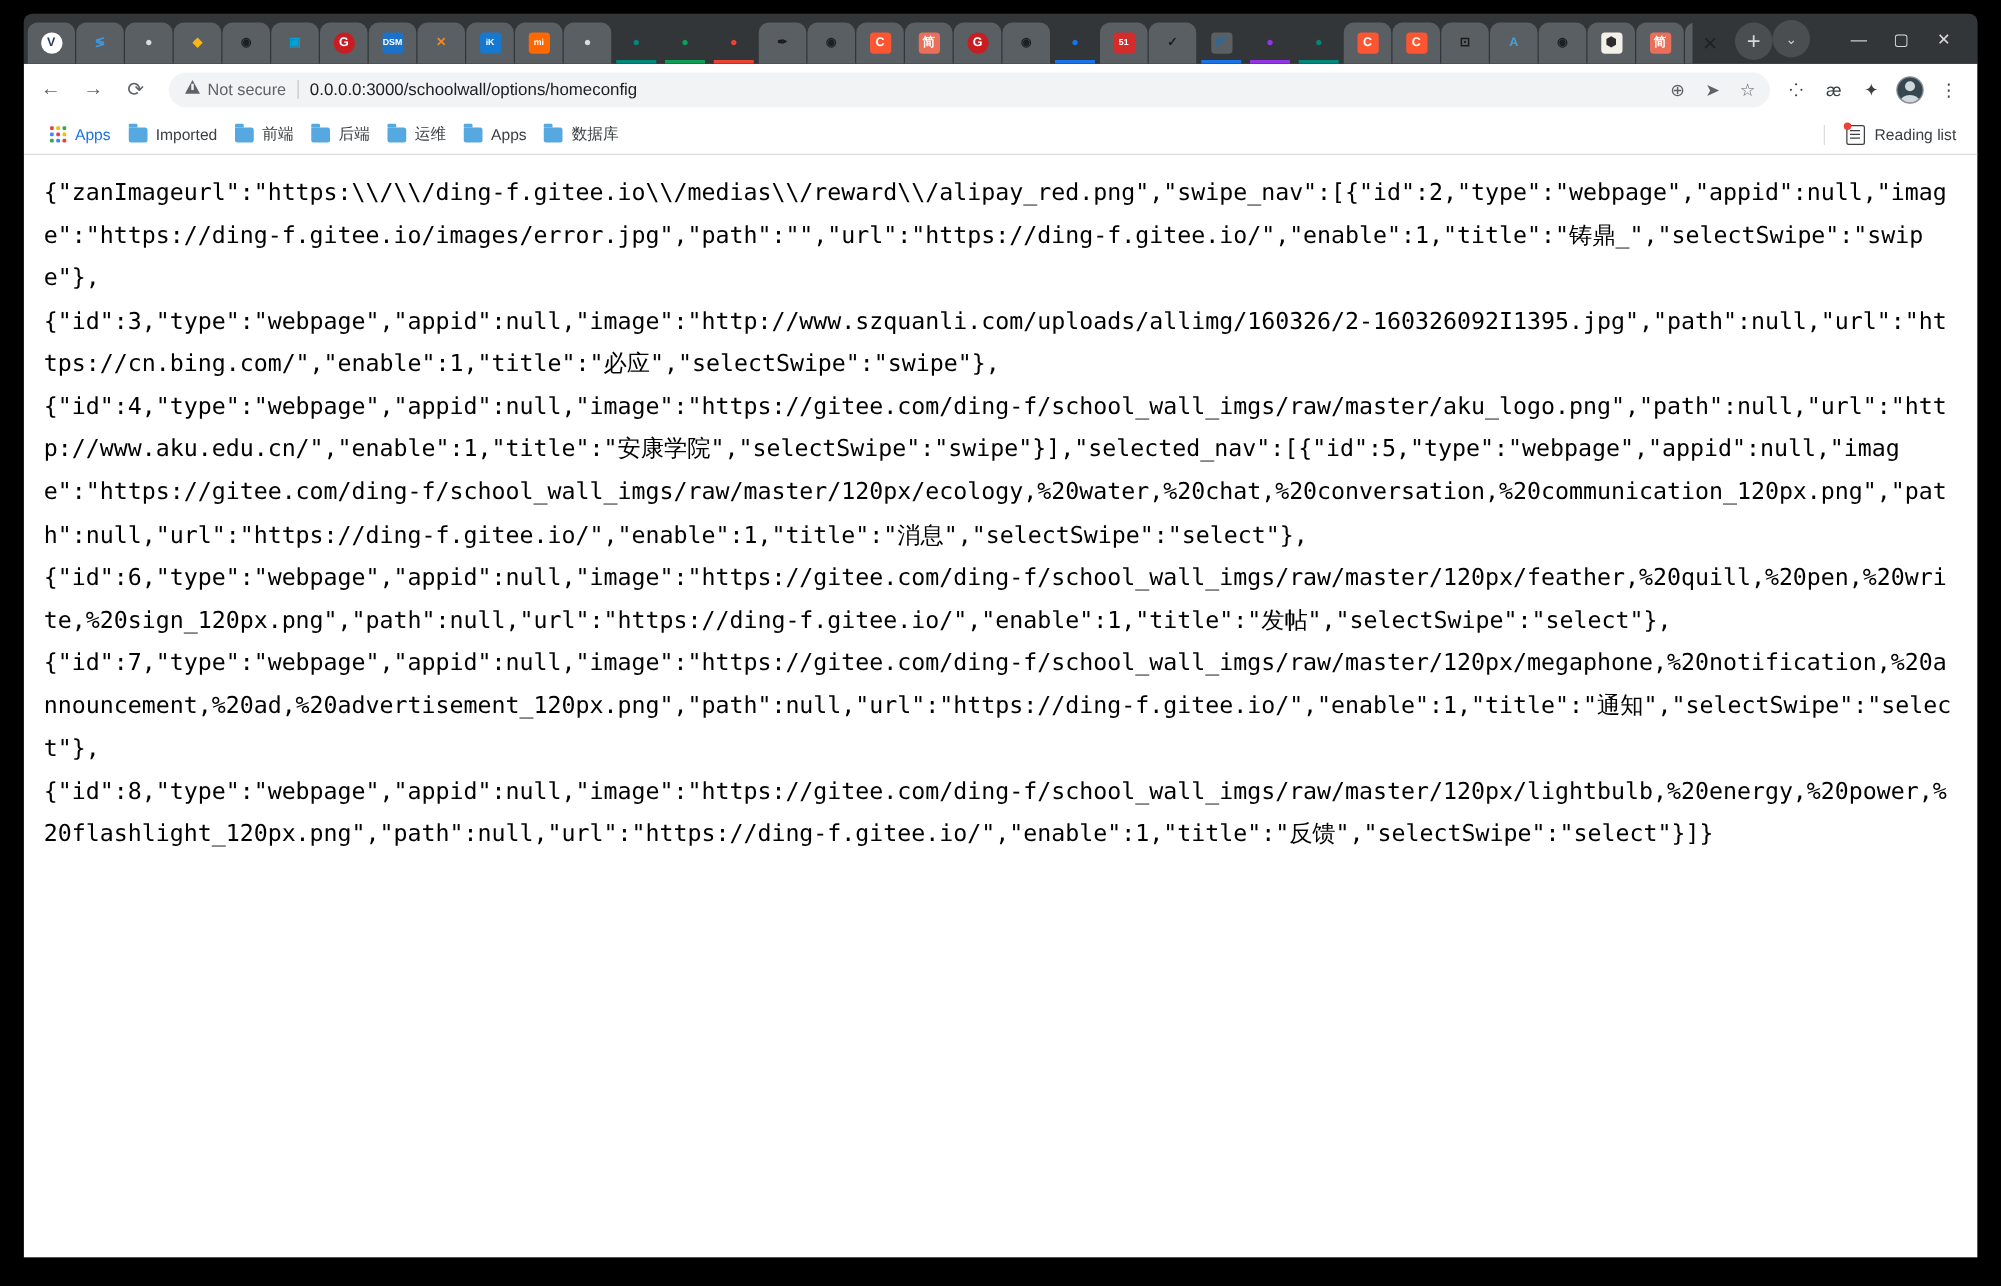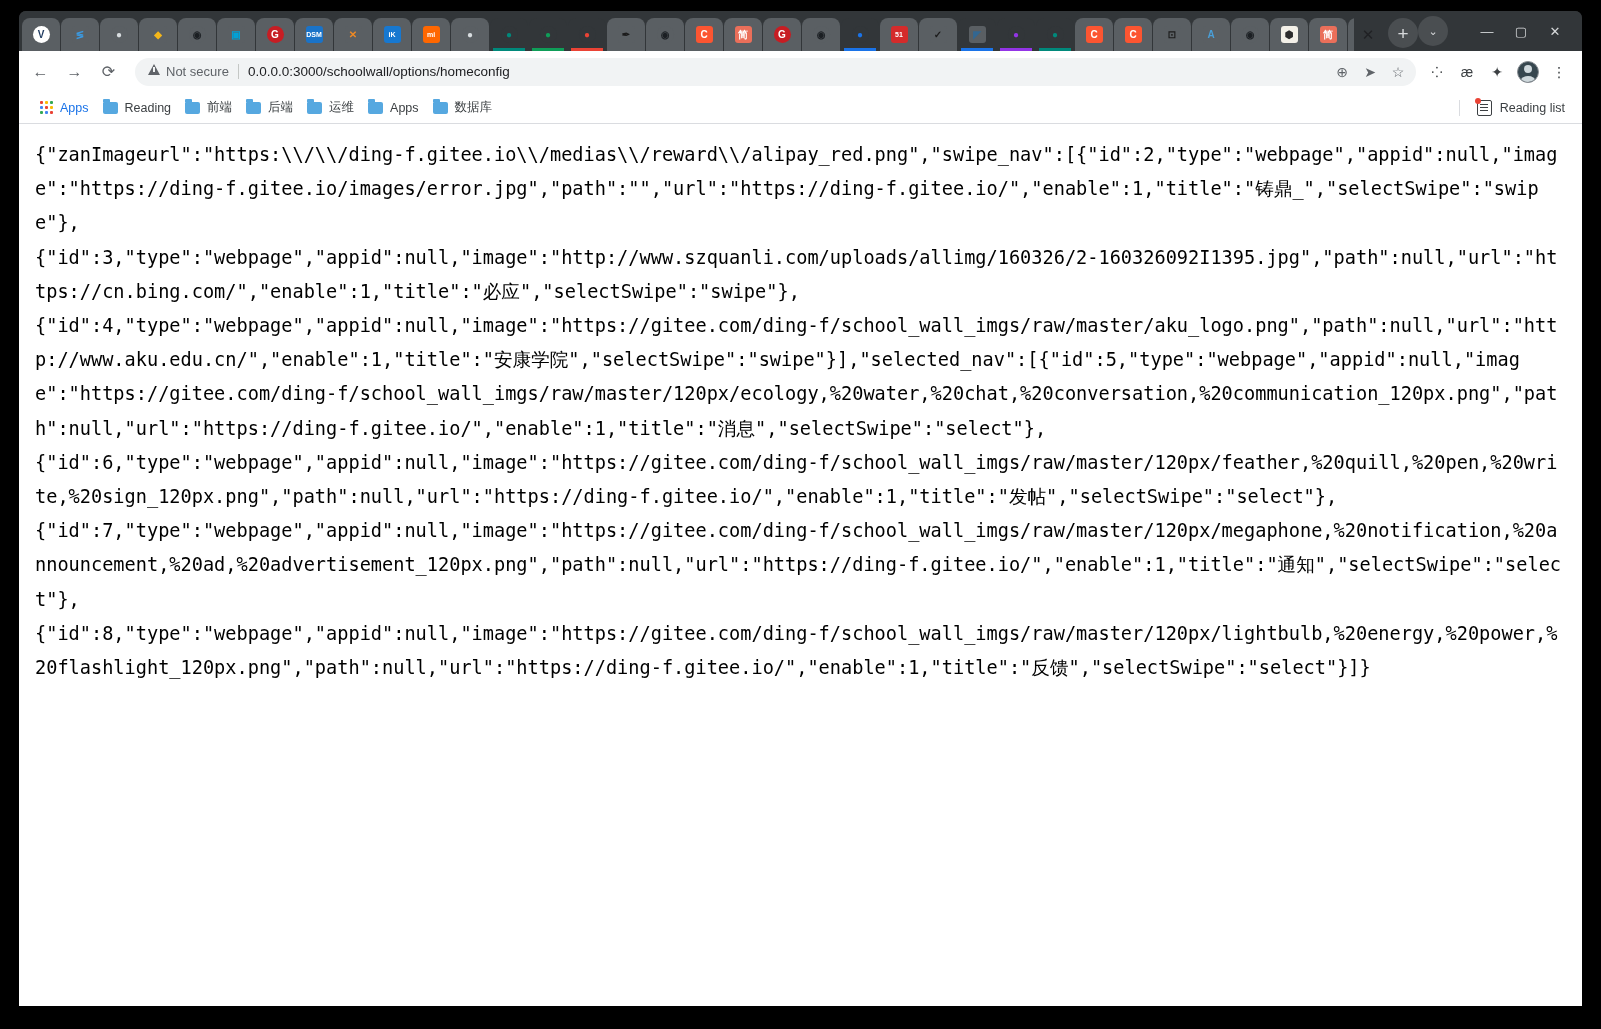--- a/index.html
+++ b/index.html
@@ -477,21 +477,21 @@
           <i style="background:#fbbc04"></i>
         <i style="background:#34a853"></i>
           <i style="background:#4285f4"></i>
           <i style="background:#ea4335"></i>
       </span>
       <span class="bm-apps-label">Apps</span>
     </div>
 
     <div class="bm">
       <span class="folder"></span>
-      <span>Reading</span>
+      <span>Imported</span>
     </div>
     <div class="bm">
       <span class="folder"></span>
       <span>前端</span>
     </div>
     <div class="bm">
       <span class="folder"></span>
       <span>后端</span>
     </div>
     <div class="bm">

